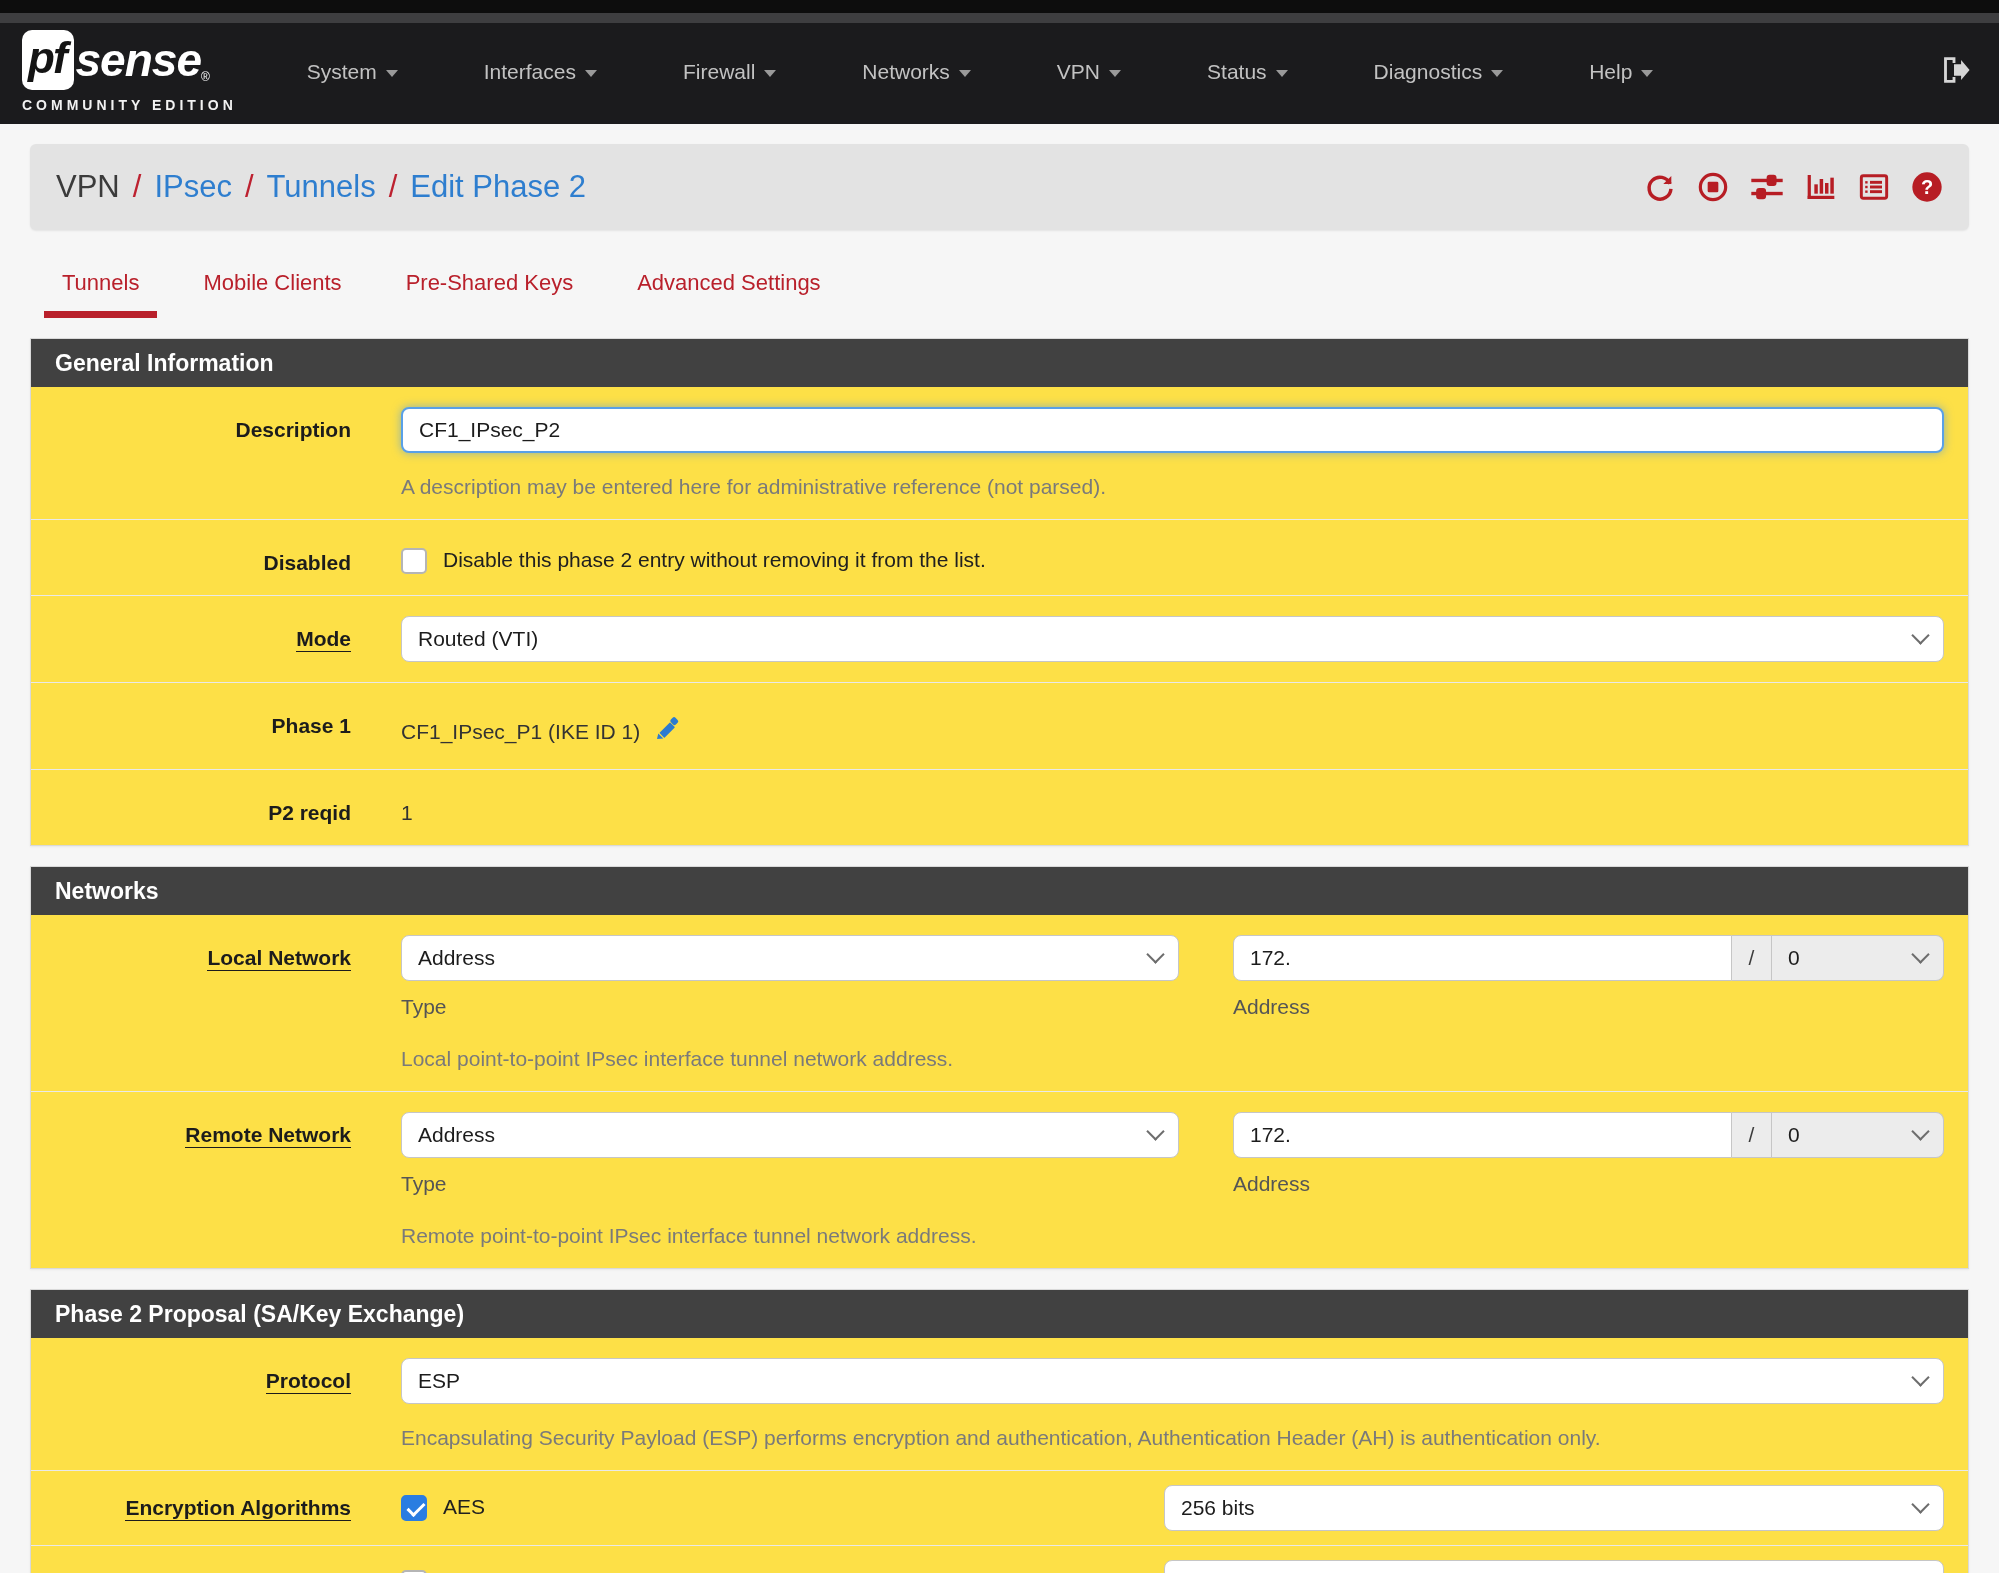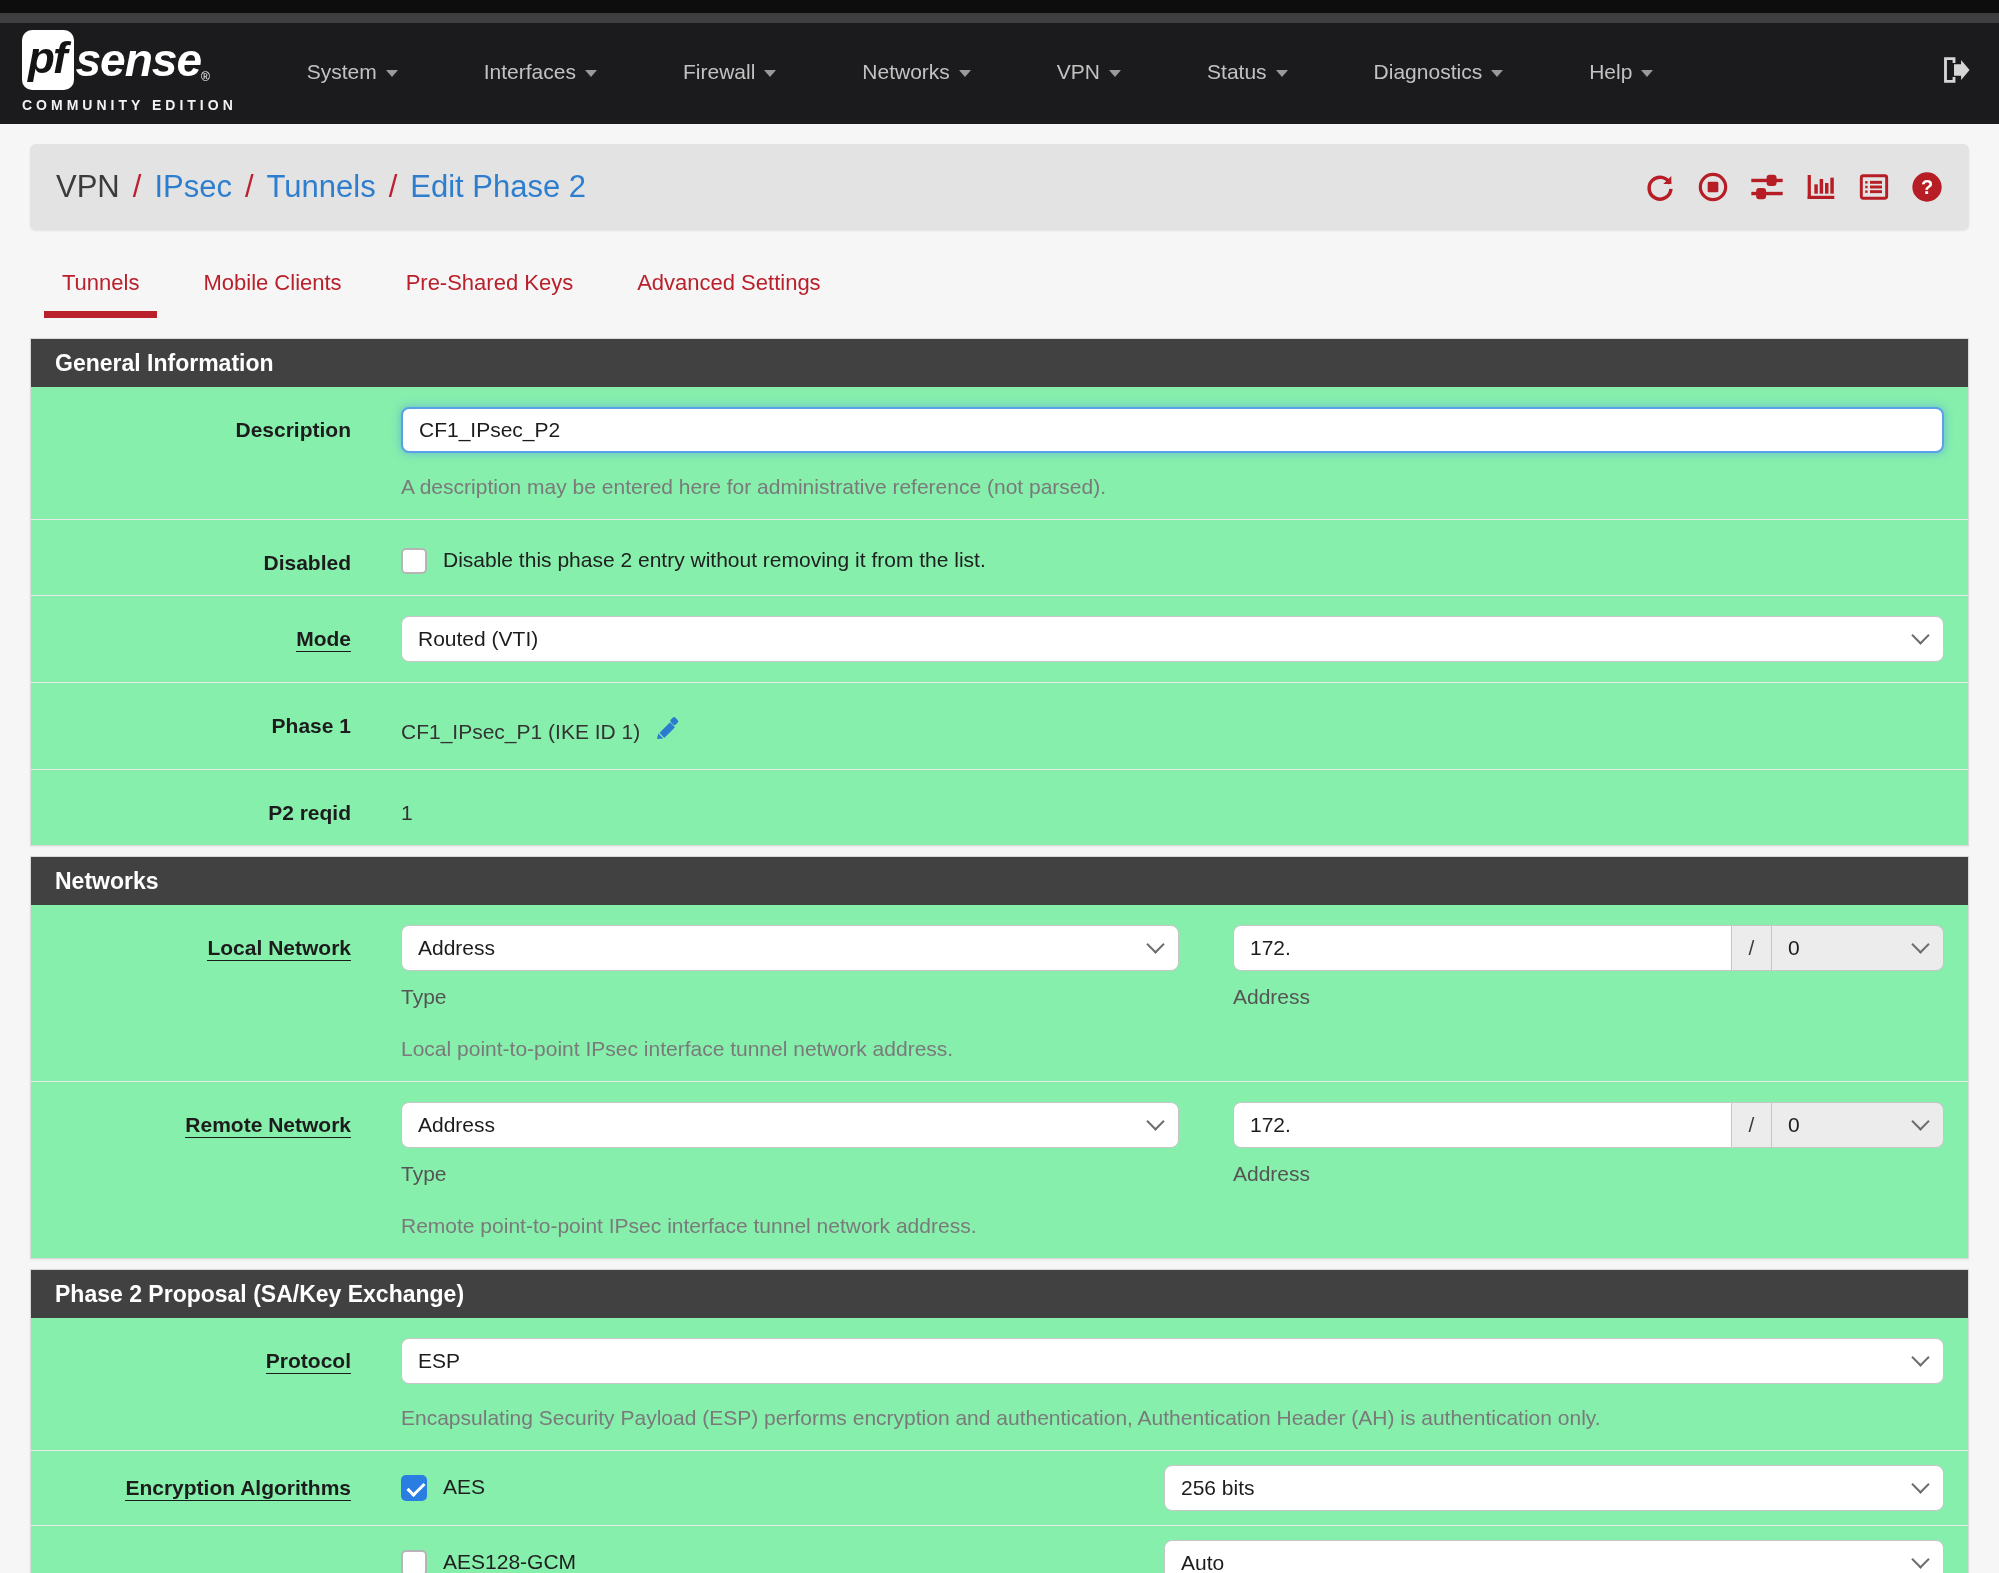--- a/index.html
+++ b/index.html
@@ -74,22 +74,22 @@
     color: #b9202b; font-size: 22px; padding: 10px 18px 16px 18px;
     margin-right: 28px; cursor: pointer; position: relative; white-space: nowrap;
   }
   .tab.active::after {
     content: ""; position: absolute; left: 0; right: 0; bottom: -6px;
     height: 7px; background: #b9202b;
   }
 
   
   .panel {
-    background: #86efac; border: 1px solid #d9d9d9;
-    margin-bottom: 10px;
+    background: #fde047; border: 1px solid #d9d9d9;
+    margin-bottom: 20px;
     box-shadow: 0 1px 2px rgba(0,0,0,0.06);
   }
   .panel-heading {
     background: #414141; color: #fff; font-weight: bold;
     font-size: 23px; padding: 10px 24px; height: 48px;
     display: flex; align-items: center;
   }
   .frow {
     display: flex; border-bottom: 1px solid #e9e9e9;
     padding: 20px 0;

